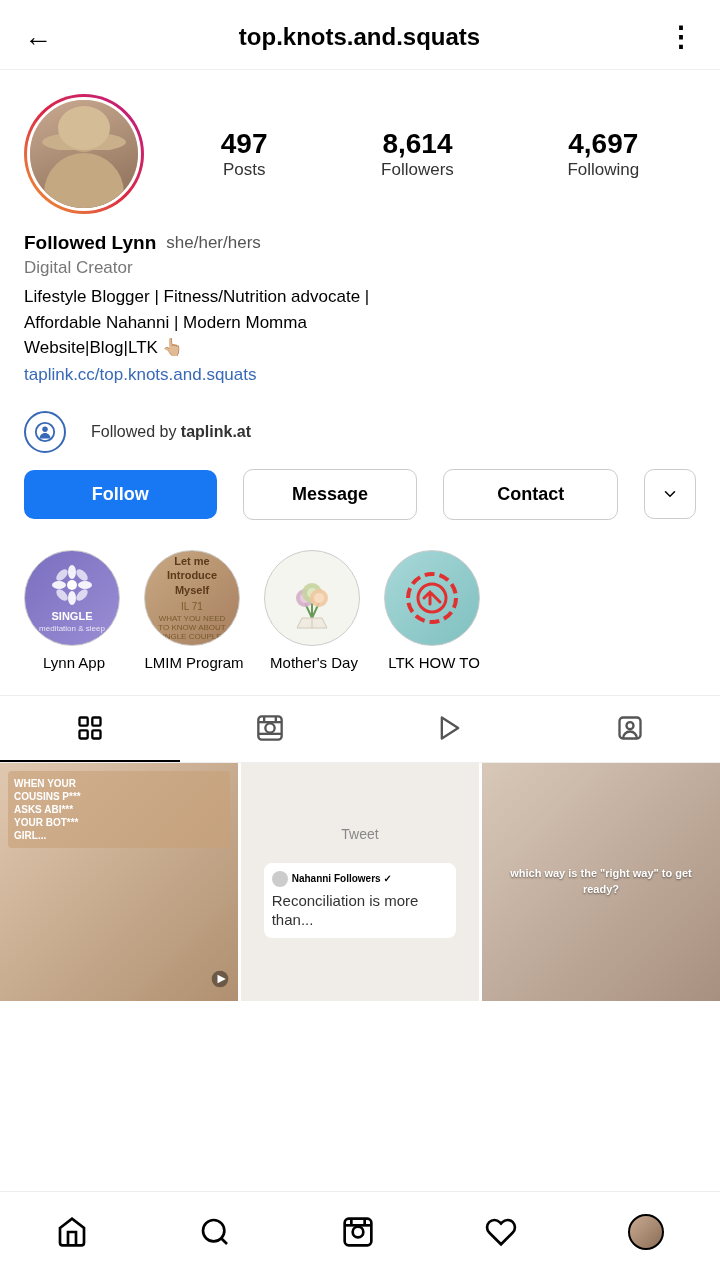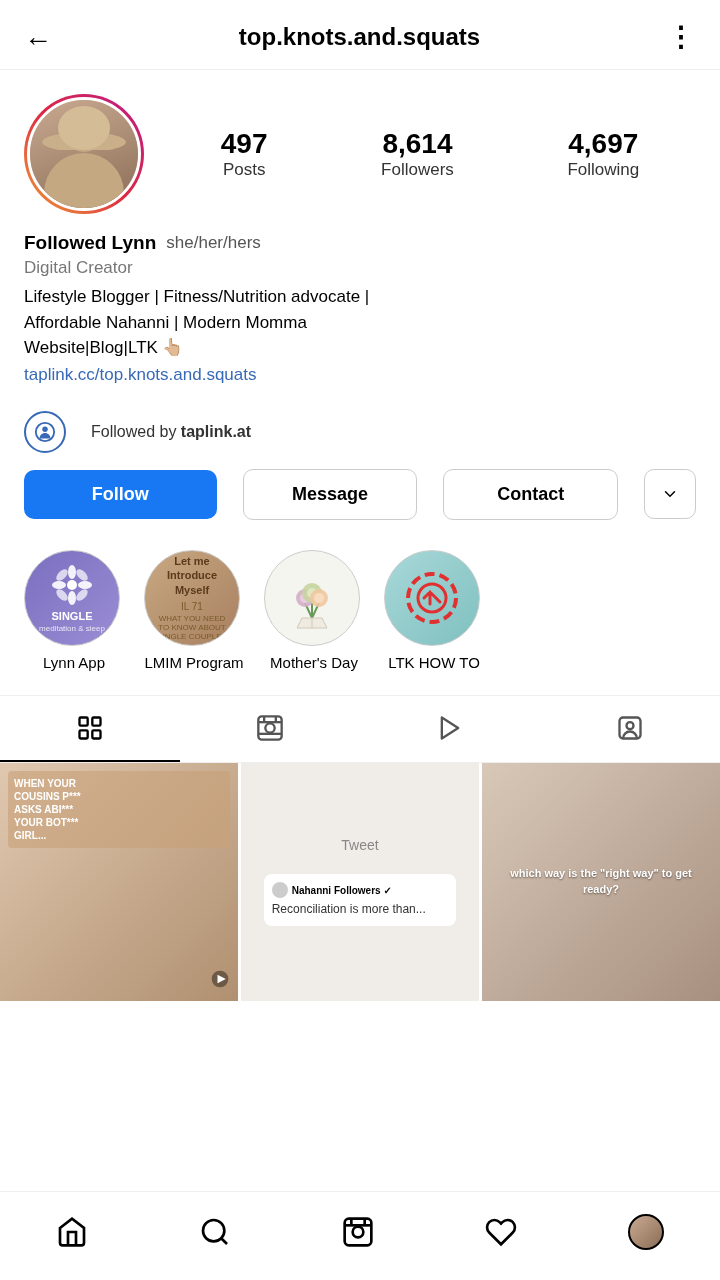--- a/index.html
+++ b/index.html
@@ -550,21 +550,21 @@
   </div>
 
   <div class="grid-cell" style="background: #f0ece8; position:relative; min-height:200px;">
     <div style="position:absolute;inset:0;display:flex;flex-direction:column;align-items:center;justify-content:center;padding:12px;">
       <div style="font-size:14px;color:#888;margin-bottom:21px;">Tweet</div>
       <div style="background:#fff;border-radius:8px;padding:8px;width:90%;">
         <div style="display:flex;align-items:center;gap:4px;margin-bottom:4px;">
           <div style="width:16px;height:16px;border-radius:50%;background:#ccc;"></div>
           <span style="font-size:10px;font-weight:600;">Nahanni Followers ✓</span>
         </div>
-        <div style="font-size:12px;color:#333;line-height:1.3;">Reconciliation is more than...</div>
+        <div style="font-size:15px;color:#333;line-height:1.3;">Reconciliation is more than...</div>
       </div>
     </div>
   </div>
 
   <div class="grid-cell" style="background: linear-gradient(135deg, #d8c8b8, #a89080); position:relative; min-height:200px;">
     <div style="position:absolute;inset:0;display:flex;align-items:center;justify-content:center;padding:8px;">
       <div style="font-size:11px;color:#fff;font-weight:600;text-shadow:0 1px 2px rgba(0,0,0,0.5);text-align:center;line-height:1.4;">which way is the "right way" to get<br>ready?</div>
     </div>
   </div>
 </div>

